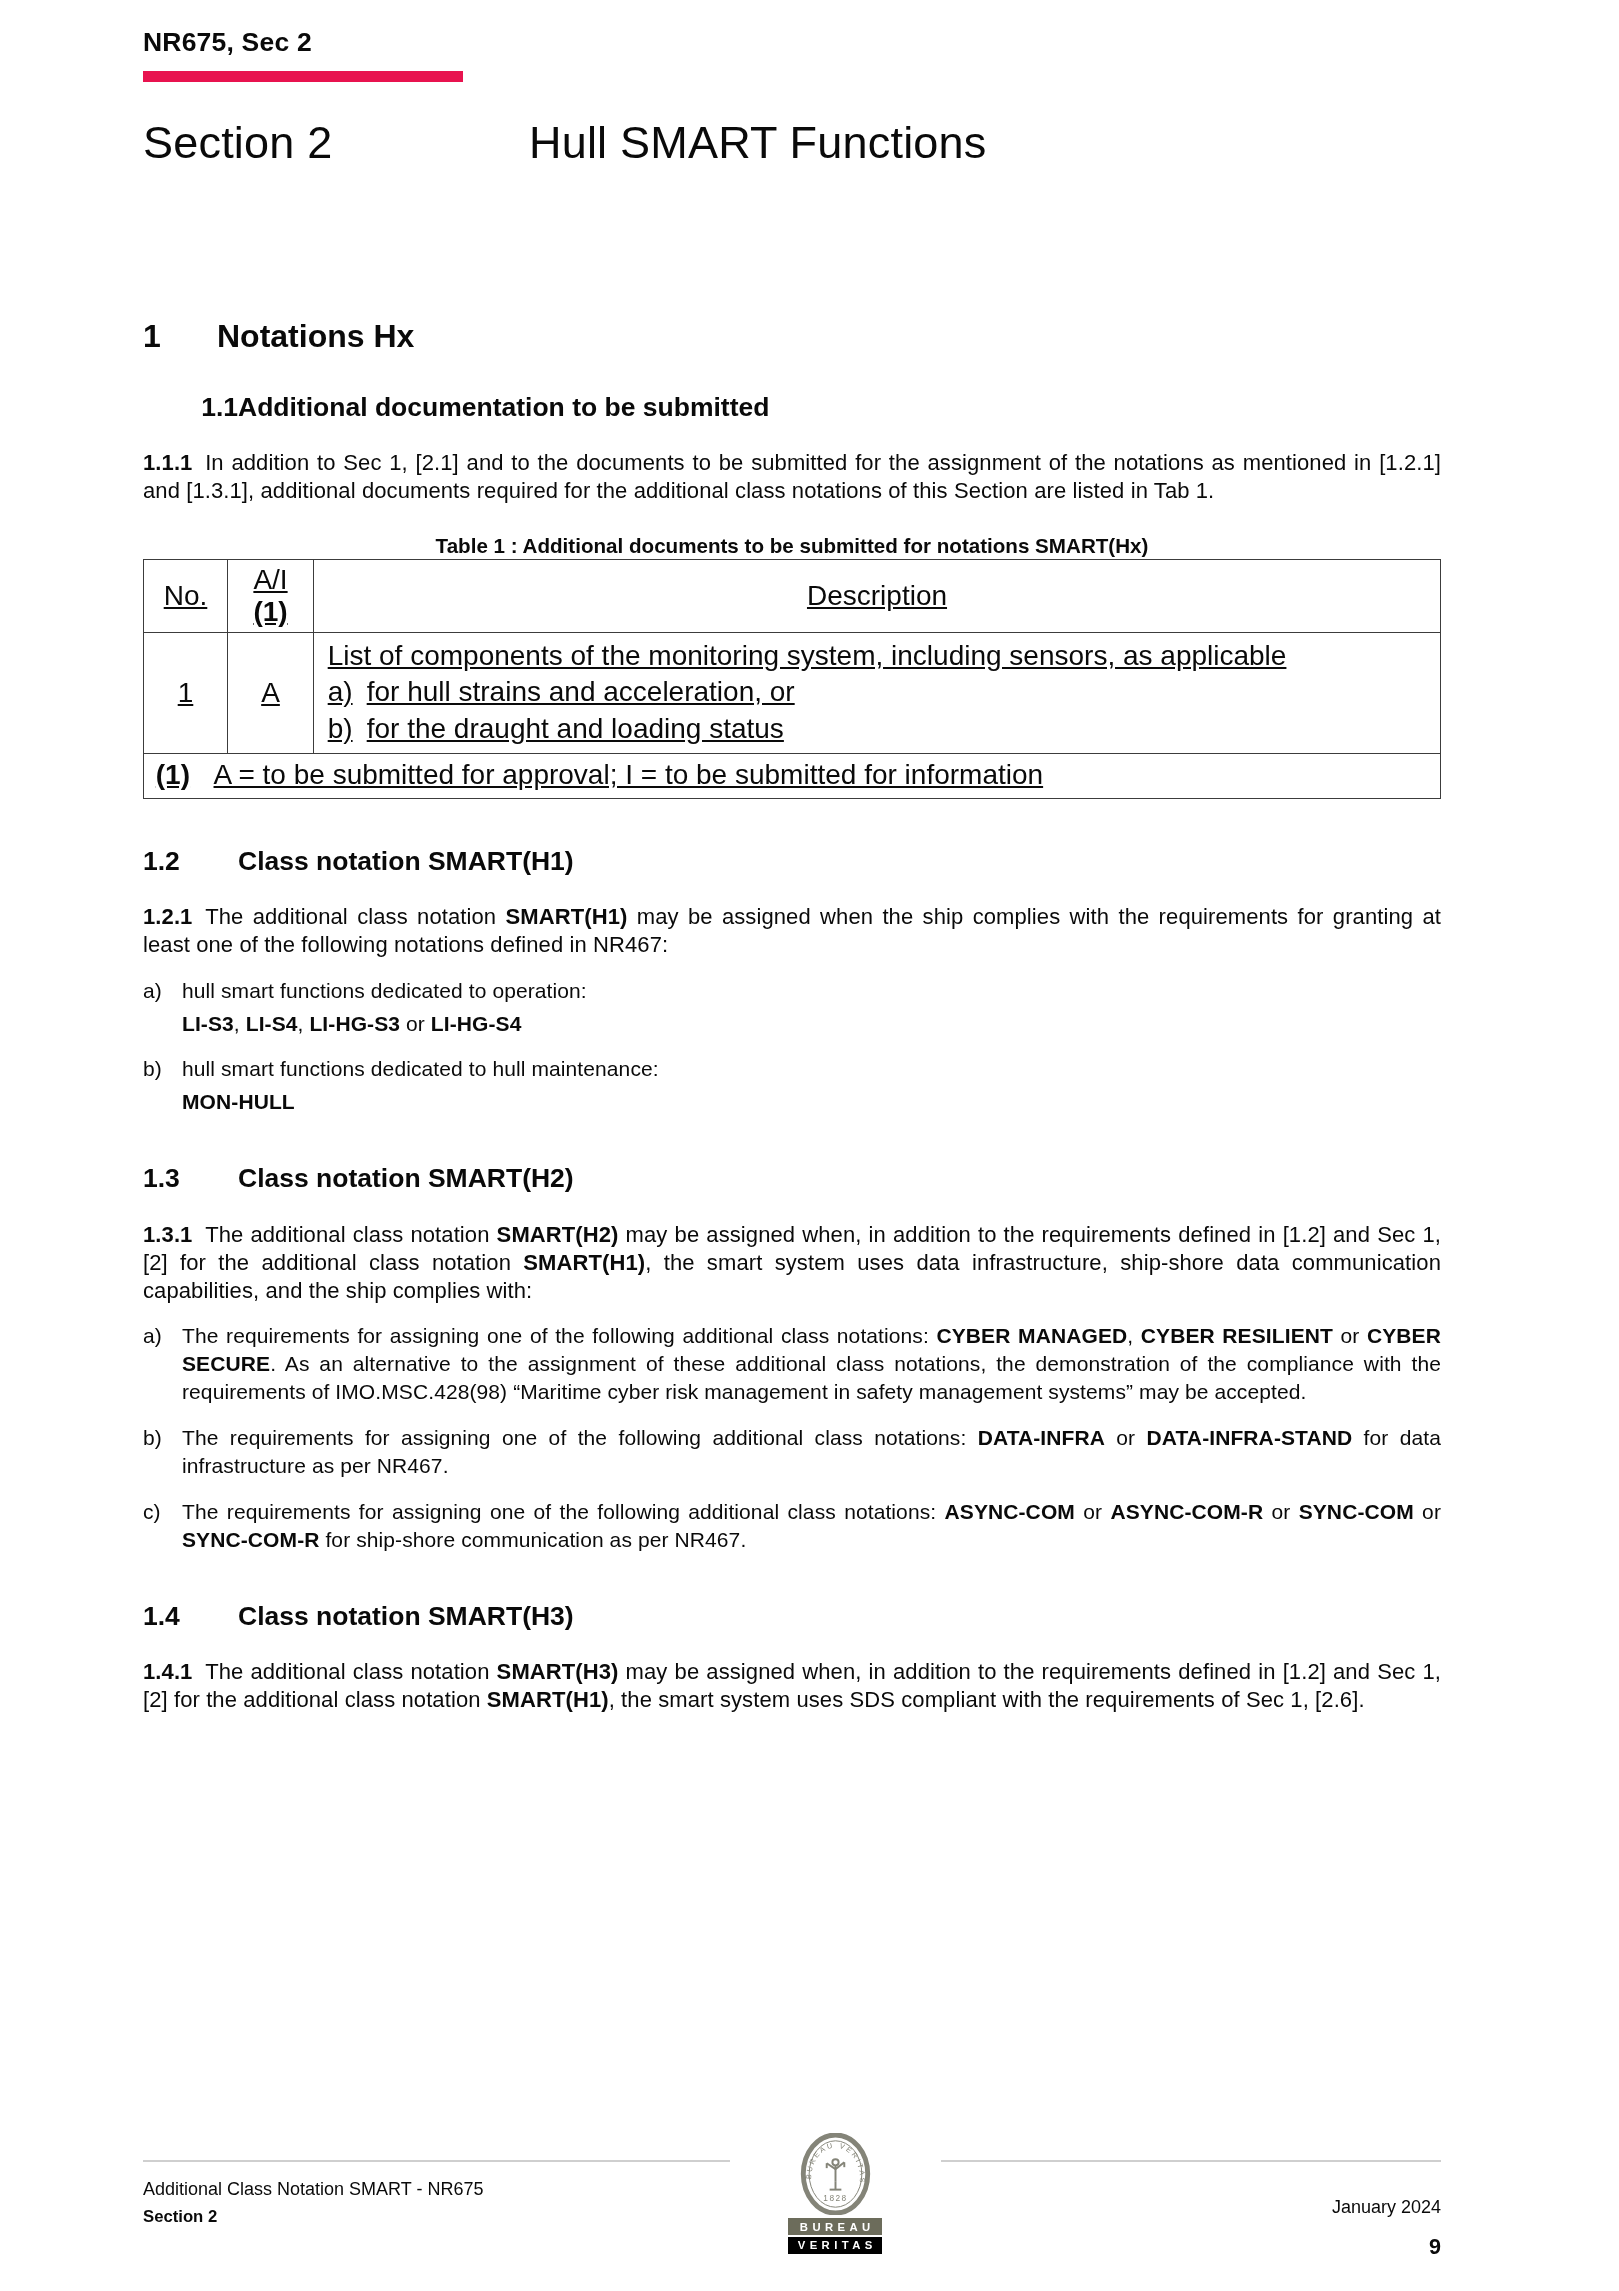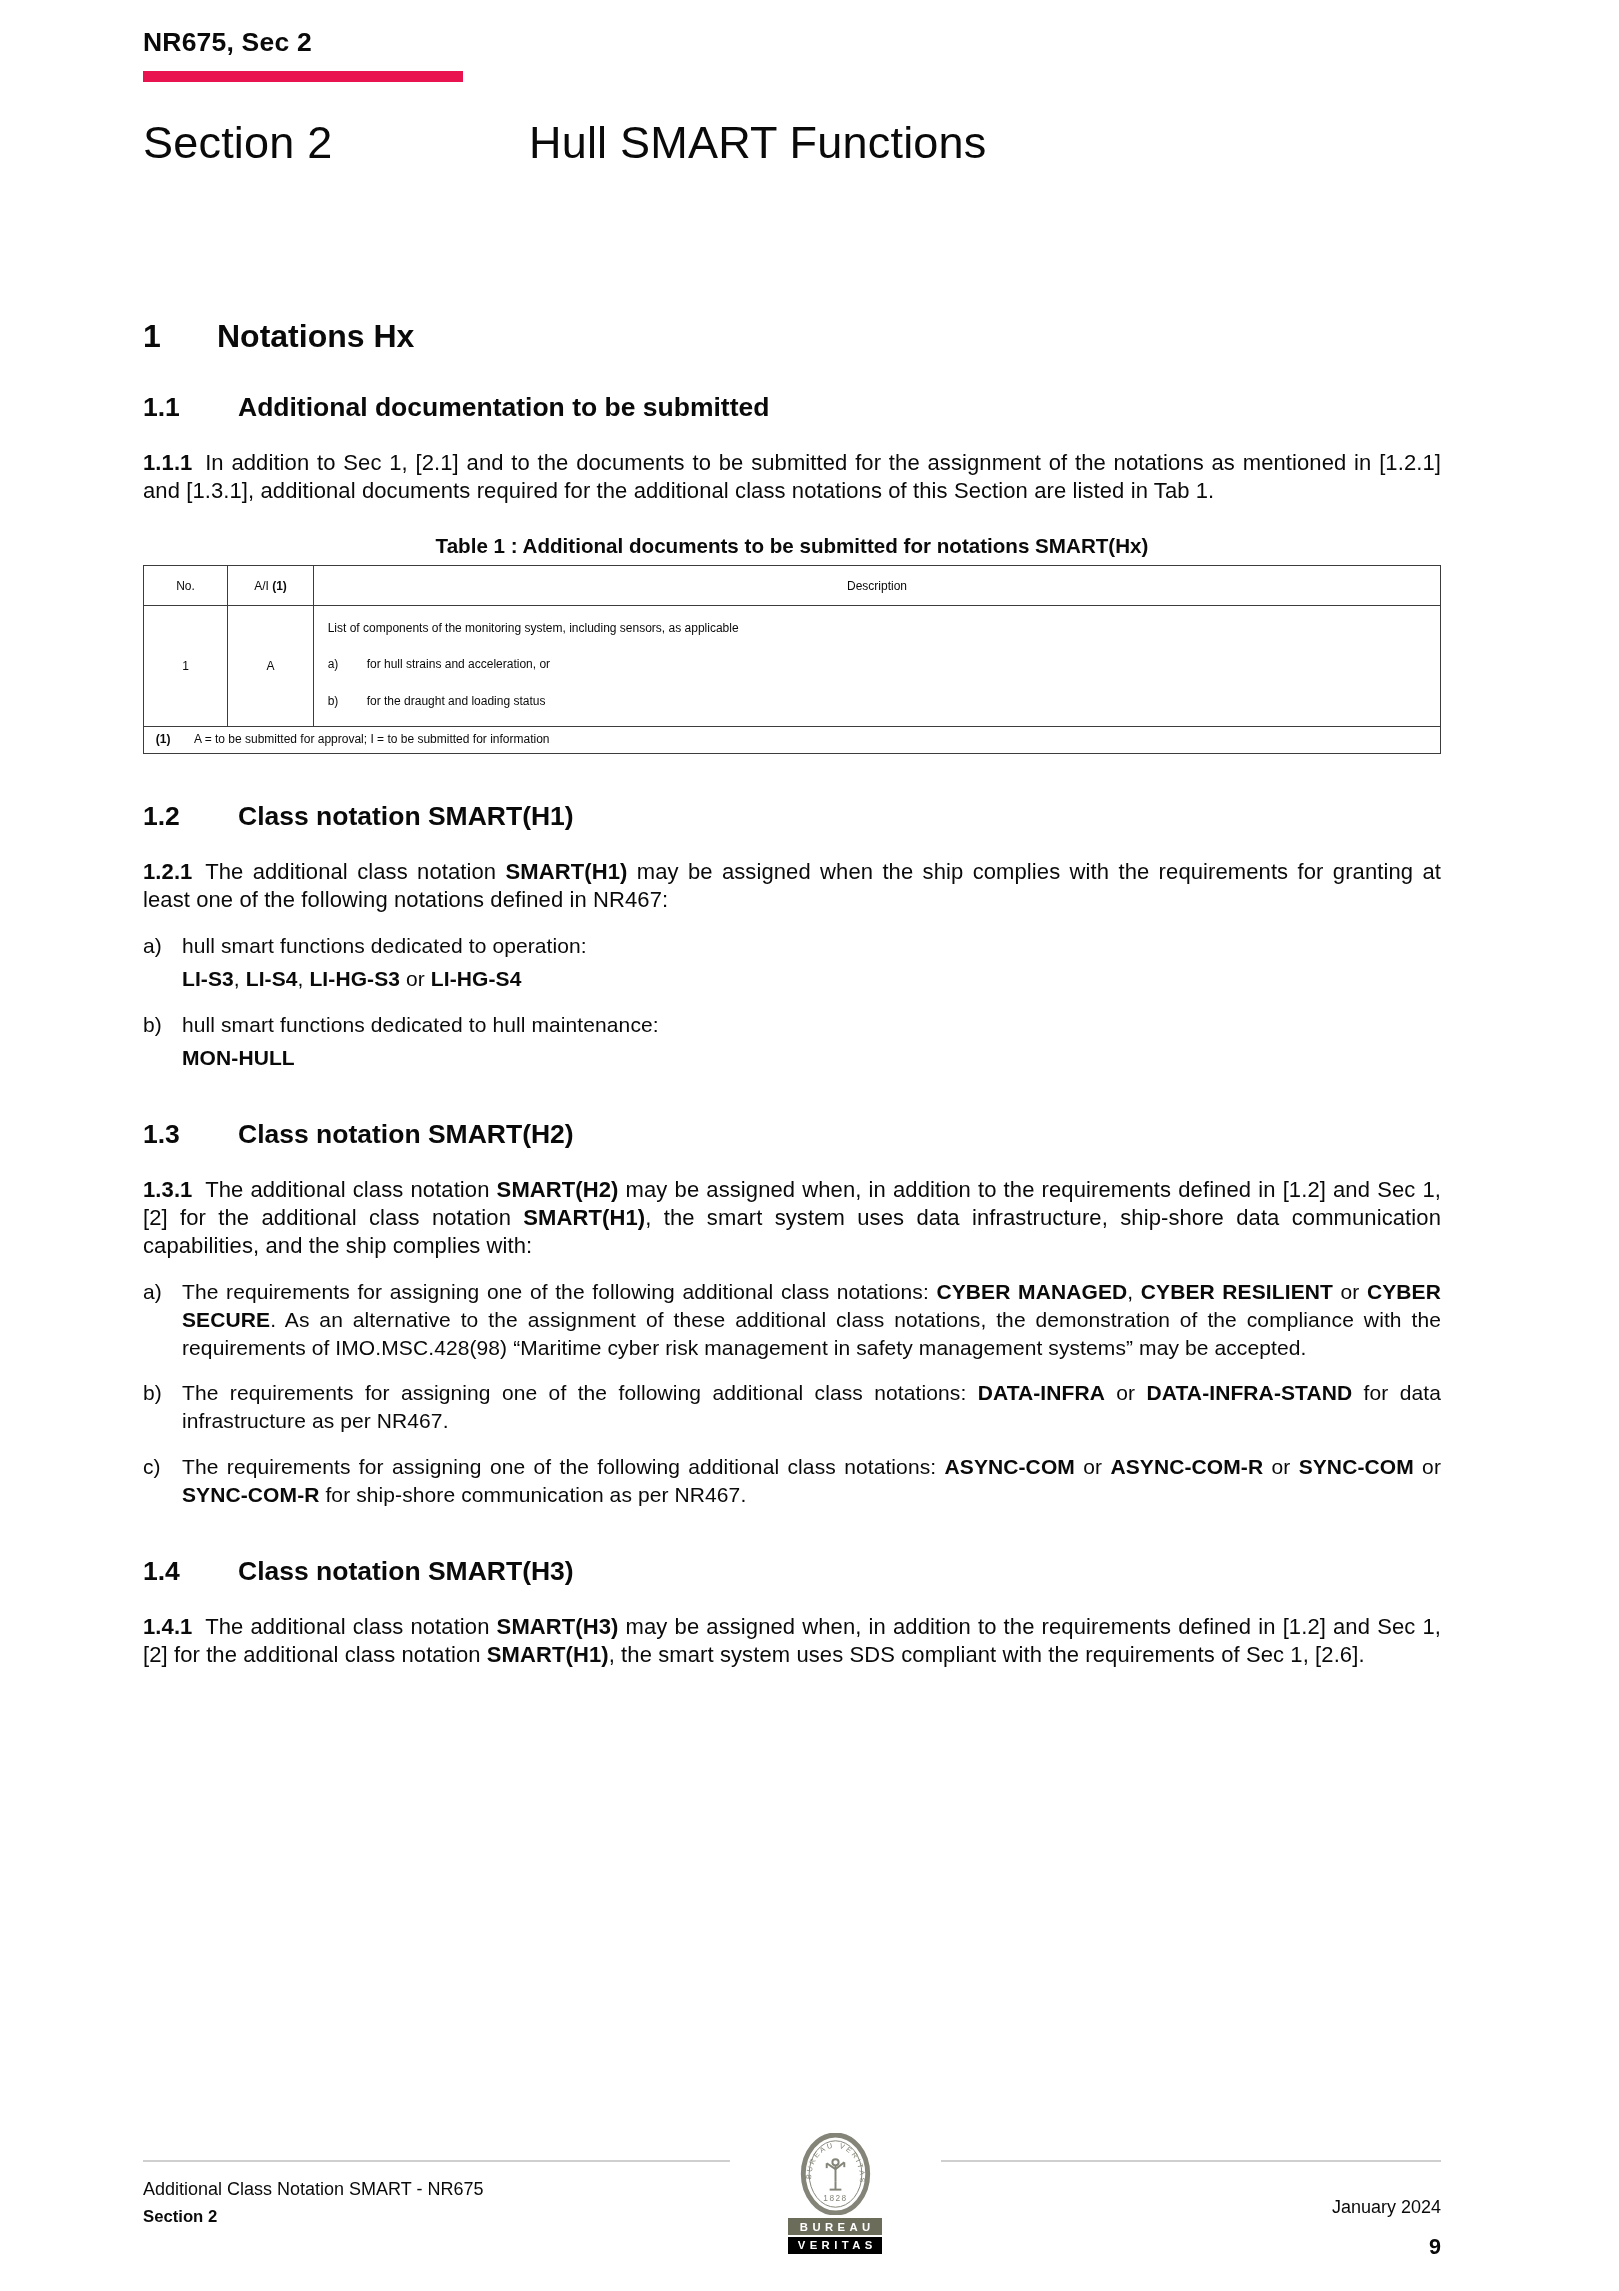--- a/index.html
+++ b/index.html
@@ -60,21 +60,21 @@
   }
   .h1-row .hnum { width: 74px; flex: 0 0 auto; }
 
   .h2-row {
     display: flex;
     align-items: baseline;
     font-weight: bold;
     font-size: 26.5px;
   }
   .h2-row .hnum { width: 95px; flex: 0 0 auto; }
-  .mt-h2 { margin-top: 37px; }
+  .mt-h2 { margin-top: 37px; text-align: right; }
   .mt-h2-lg { margin-top: 47px; }
 
   
   .body {
     margin-top: 26.5px;
     font-size: 22px;
     line-height: 28px;
     text-align: justify;
     letter-spacing: 0.1px;
   }
@@ -102,24 +102,25 @@
   }
 
   
   .table-title {
     margin-top: 29px;
     text-align: center;
     font-weight: bold;
     font-size: 20.6px;
   }
   table.doc-table {
-    margin-top: 7px;
+    margin-top: 1px;
     width: 100%;
     border-collapse: collapse;
-    font-size: 12px;
+    font-size: 28px;
+    text-decoration: underline;
   }
   table.doc-table th, table.doc-table td {
     border: 1px solid #3c3c3c;
     vertical-align: middle;
   }
   table.doc-table th {
     font-weight: normal;
     height: 40px;
     text-align: center;
     padding: 3.9px 5.9px;

